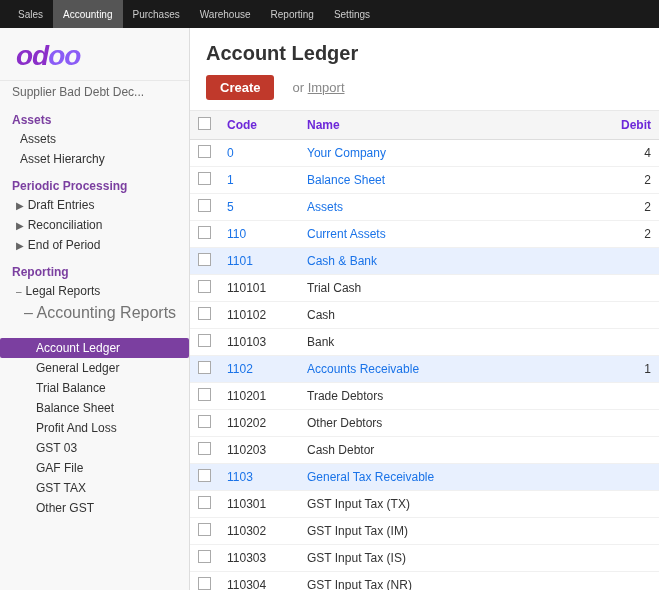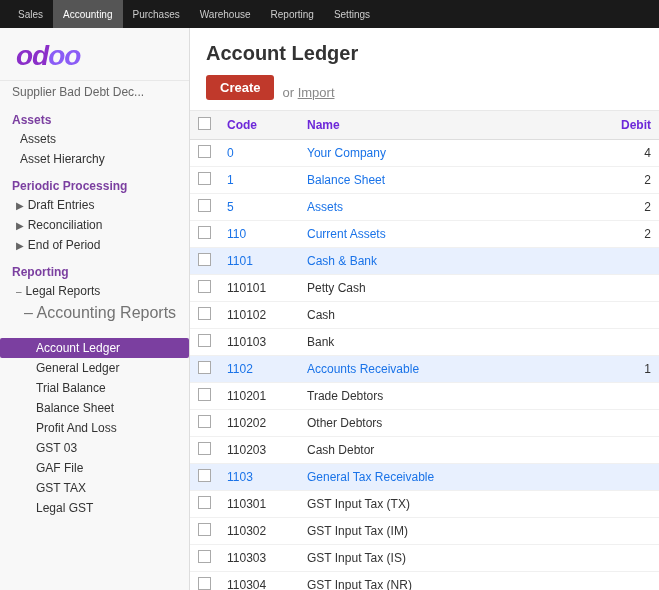--- a/index.html
+++ b/index.html
@@ -128,22 +128,22 @@
       border-bottom: 1px solid #e8e8e8;
     }
     .content-title {
       font-size: 20px;
       font-weight: bold;
       color: #333;
       margin-bottom: 10px;
     }
     .toolbar {
       display: flex;
-      align-items: flex-end;
-      gap: 8px;
+      align-items: center;
+      gap: 18px;
     }
     .btn-create {
       background: #c0392b;
       color: #fff;
       border: none;
       padding: 5px 14px;
       border-radius: 3px;
       cursor: pointer;
       font-size: 13px;
       font-weight: bold;
@@ -258,21 +258,21 @@
       </div>
       <div class="sidebar-group-header"><span class="arrow">–</span> Accounting Reports</div>
       <div class="sidebar-leaf active">Account Ledger</div>
       <div class="sidebar-leaf">General Ledger</div>
       <div class="sidebar-leaf">Trial Balance</div>
       <div class="sidebar-leaf">Balance Sheet</div>
       <div class="sidebar-leaf">Profit And Loss</div>
       <div class="sidebar-leaf">GST 03</div>
       <div class="sidebar-leaf">GAF File</div>
       <div class="sidebar-leaf">GST TAX</div>
-      <div class="sidebar-leaf">Legal GST</div>
+      <div class="sidebar-leaf">Other GST</div>
     </div>
 
   <div class="content">
     <div class="content-header">
       <div class="content-title">Account Ledger</div>
       <div class="toolbar">
         <button class="btn-create">Create</button>
         <span class="or-import">
           <span>or</span>
           <a class="import-link">Import</a>
@@ -339,21 +339,21 @@
         <a class="name-link">Cash &amp; Bank</a>
       </td>
       <td class="debit-val"></td>
     </tr>
             <tr>
       <td class="check-col"><div class="check-box"></div></td>
       <td>
         <span class="name-plain">110101</span>
       </td>
       <td>
-        <span class="name-plain">Petty Cash</span>
+        <span class="name-plain">Trial Cash</span>
       </td>
       <td class="debit-val"></td>
     </tr>
             <tr>
       <td class="check-col"><div class="check-box"></div></td>
       <td>
         <span class="name-plain">110102</span>
       </td>
       <td>
         <span class="name-plain">Cash</span>

